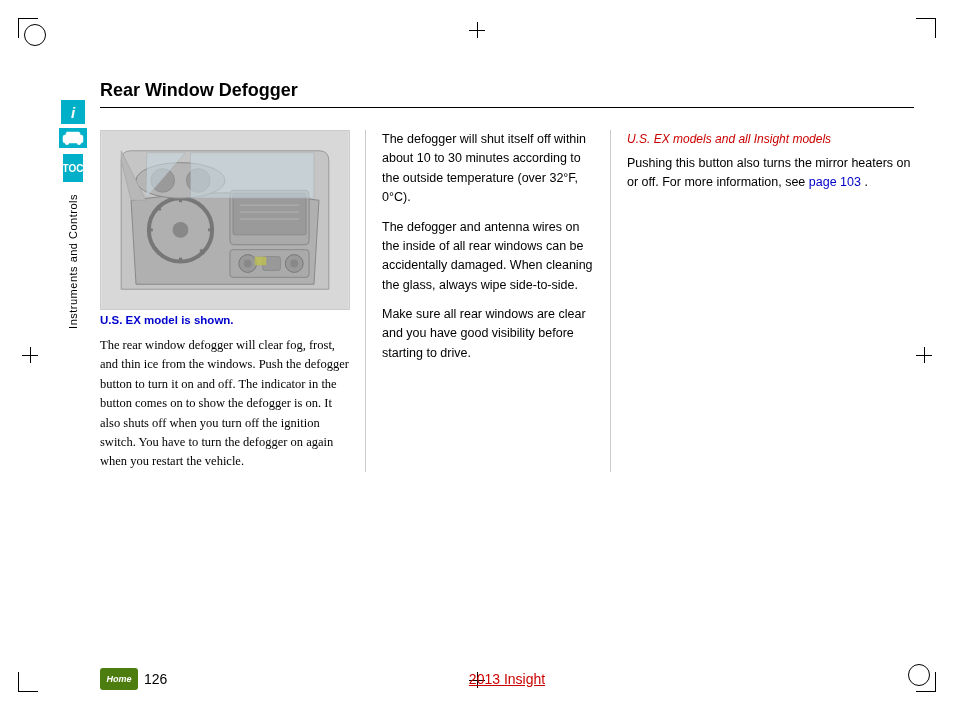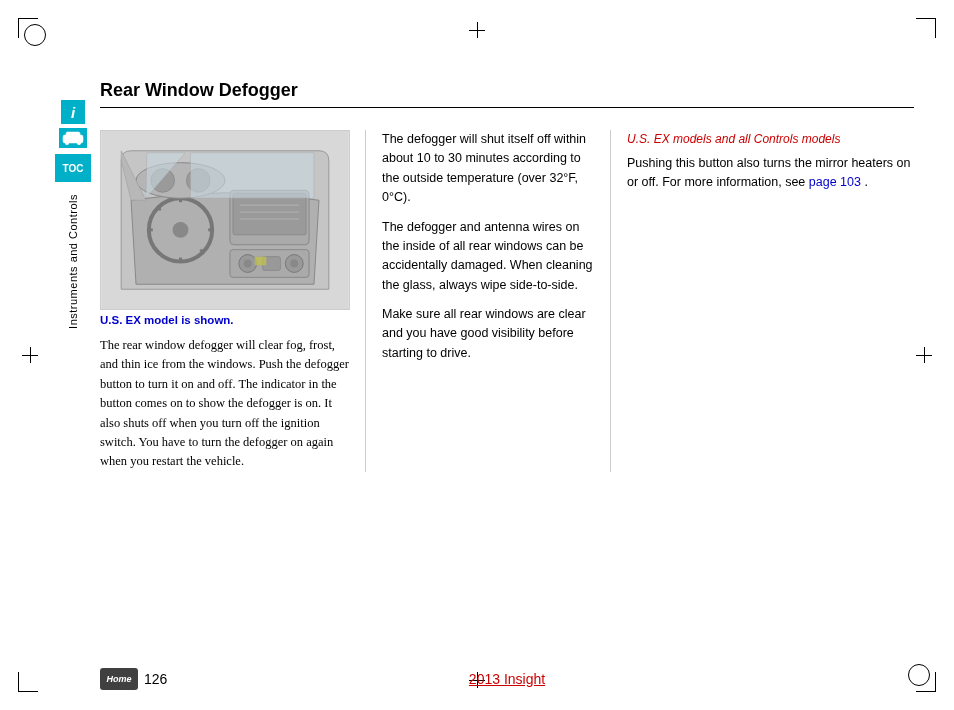--- a/index.html
+++ b/index.html
@@ -90,21 +90,21 @@
     .sidebar-icon-car {
       width: 28px;
       height: 20px;
       background: #00b0c8;
       display: flex;
       align-items: center;
       justify-content: center;
     }
 
     .sidebar-toc {
-      width: 36px;
+      width: 20px;
       height: 28px;
       background: #00b0c8;
       color: #fff;
       font-weight: bold;
       font-size: 10px;
       display: flex;
       align-items: center;
       justify-content: center;
       margin-top: 2px;
     }
@@ -235,21 +235,21 @@
       bottom: 20px;
       left: 100px;
       right: 40px;
       display: flex;
       align-items: center;
     }
 
     .home-btn {
       width: 38px;
       height: 22px;
-      background: #404040;
+      background: #4d7c0f;
       color: #fff;
       font-size: 9px;
       display: flex;
       align-items: center;
       justify-content: center;
       border-radius: 3px;
       font-style: italic;
       font-weight: bold;
       margin-right: 6px;
     }
@@ -355,21 +355,21 @@
       <div class="col-left-text">The rear window defogger will clear fog, frost, and thin ice from the windows. Push the defogger button to turn it on and off. The indicator in the button comes on to show the defogger is on. It also shuts off when you turn off the ignition switch. You have to turn the defogger on again when you restart the vehicle.</div>
     </div>
 
     <div class="col-mid">
       <p class="col-mid-text">The defogger will shut itself off within about 10 to 30 minutes according to the outside temperature (over 32°F, 0°C).</p>
       <p class="col-mid-text">The defogger and antenna wires on the inside of all rear windows can be accidentally damaged. When cleaning the glass, always wipe side-to-side.</p>
       <p class="col-mid-text">Make sure all rear windows are clear and you have good visibility before starting to drive.</p>
     </div>
 
     <div class="col-right">
-      <p class="col-right-italic">U.S. EX models and all Controls models</p>
+      <p class="col-right-italic">U.S. EX models and all Insight models</p>
       <p class="col-right-text">
         <span>Pushing this button also turns the mirror heaters on or off. For more information, see </span><span class="link-text">page 103</span><span> .</span>
       </p>
     </div>
 
   </div>
 </div>
 
 <div class="bottom-bar">
   <div class="home-btn">Home</div>

